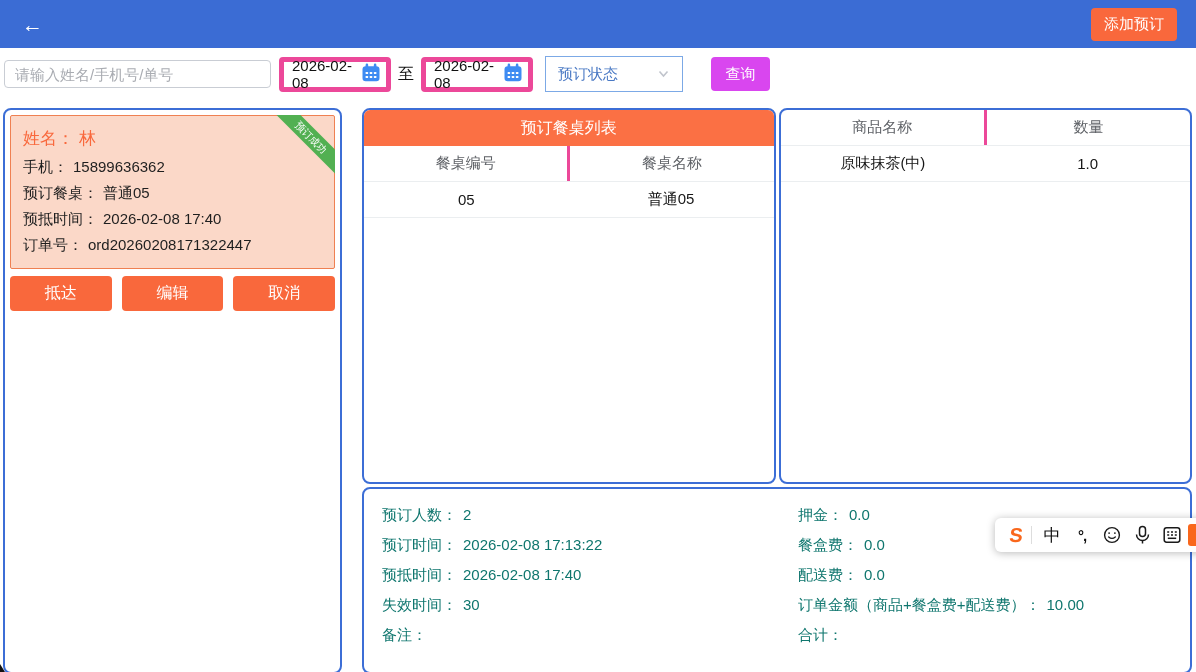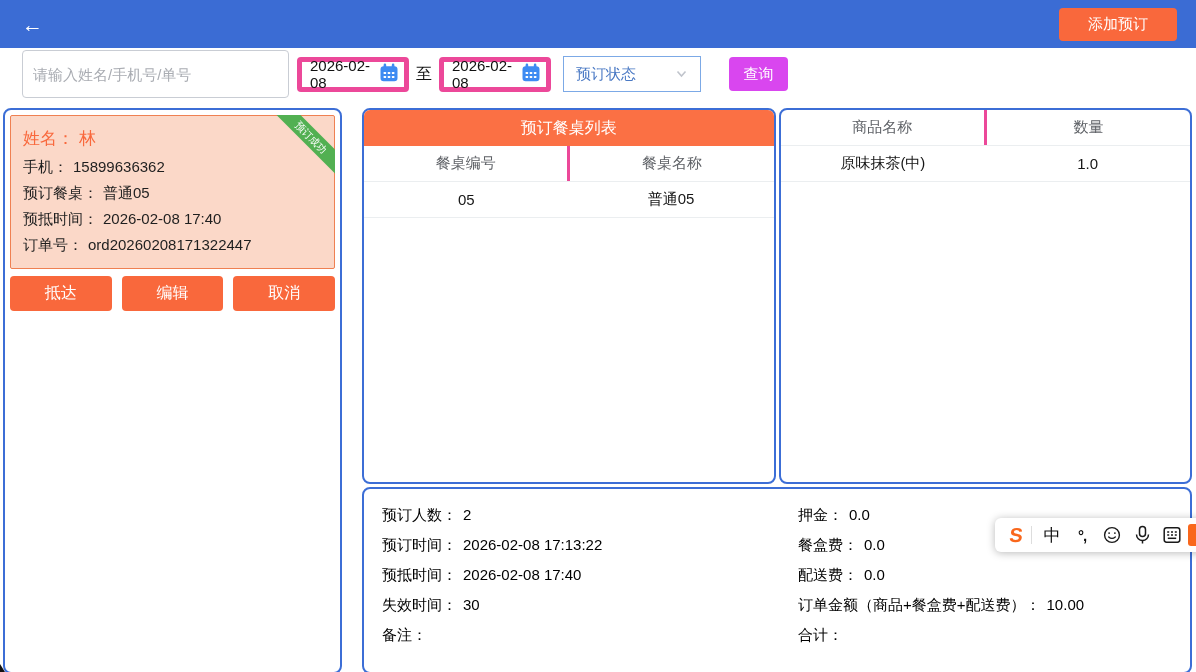--- a/index.html
+++ b/index.html
@@ -12,31 +12,31 @@
   .topbar {
     position:absolute; left:0; top:0; width:1196px; height:48px;
     background:#3B6CD4; display:flex; align-items:center;
   }
   .back-arrow { color:#fff; font-size:21px; margin-left:22px; cursor:pointer; line-height:1; }
   .topbar-title {
     position:absolute; left:0; right:0; text-align:center;
     color:#fff; font-size:18px;
   }
   .add-btn {
-    position:absolute; right:19px; top:8px; height:33px; padding:0 29px;
+    position:absolute; right:19px; top:8px; height:33px; padding:0 13px;
     background:#F9683C; color:#fff; border:none; border-radius:4px;
     font-size:15px; cursor:pointer; font-family:inherit;
   }
   
   .searchbar {
     position:absolute; left:0; top:48px; width:1196px; height:52px;
     background:#fff; display:flex; align-items:center;
   }
   .search-input {
-    margin-left:22px; width:267px; height:48px; border:1px solid #C9CDD4;
+    margin-left:4px; width:267px; height:28px; border:1px solid #C9CDD4;
     border-radius:4px; padding:0 10px; font-size:15px; color:#333;
     font-family:inherit; outline:none;
   }
   .search-input::placeholder { color:#A9ACB2; }
   .date-box {
     margin-left:8px; width:112px; height:35px; border:5px solid #ec4899;
     border-radius:4px; display:flex; align-items:center; justify-content:space-between;
     padding:0 5px 0 8px; font-size:15px; color:#111; cursor:pointer; background:#fff;
   }
   .to-label { margin:0 0 0 7px; font-size:16px; color:#111; }
@@ -86,21 +86,21 @@
   }
   .tbl-cols { display:flex; height:36px; border-bottom:1px solid #EBEEF0; color:#5E6166; font-size:15px; }
   .tbl-cols .col { flex:1; display:flex; align-items:center; justify-content:center; }
   .tbl-cols .col:first-child { border-right:3px solid #ec4899; }
   .tbl-row { display:flex; height:36px; border-bottom:1px solid #EBEEF0; font-size:15px; color:#161616; }
   .tbl-row .cell { flex:1; display:flex; align-items:center; justify-content:center; }
   
   .details { display:flex; padding:11px 0 0 18px; }
   .d-col-left { width:416px; }
   .d-col-right { flex:1; }
-  .d-line { display:flex; font-size:15px; line-height:30px; color:#000000; }
+  .d-line { display:flex; font-size:15px; line-height:30px; color:#0f766e; }
   .d-line .d-val { margin-left:6px; }
   
   .ime {
     position:absolute; left:995px; top:518px; width:216px; height:34px;
     background:#fff; border-radius:6px; box-shadow:0 1px 8px rgba(0,0,0,.28);
     display:flex; align-items:center; padding-left:9px; z-index:20;
   }
   .sogou-s { color:#F9671C; font-size:20px; font-weight:800; transform:skew(-6deg); width:24px; text-align:center; cursor:pointer; }
   .ime-div { width:1px; height:18px; background:#DDD; margin:0 5px 0 3px; }
   .ime-item { width:30px; display:flex; align-items:center; justify-content:center; cursor:pointer; }

